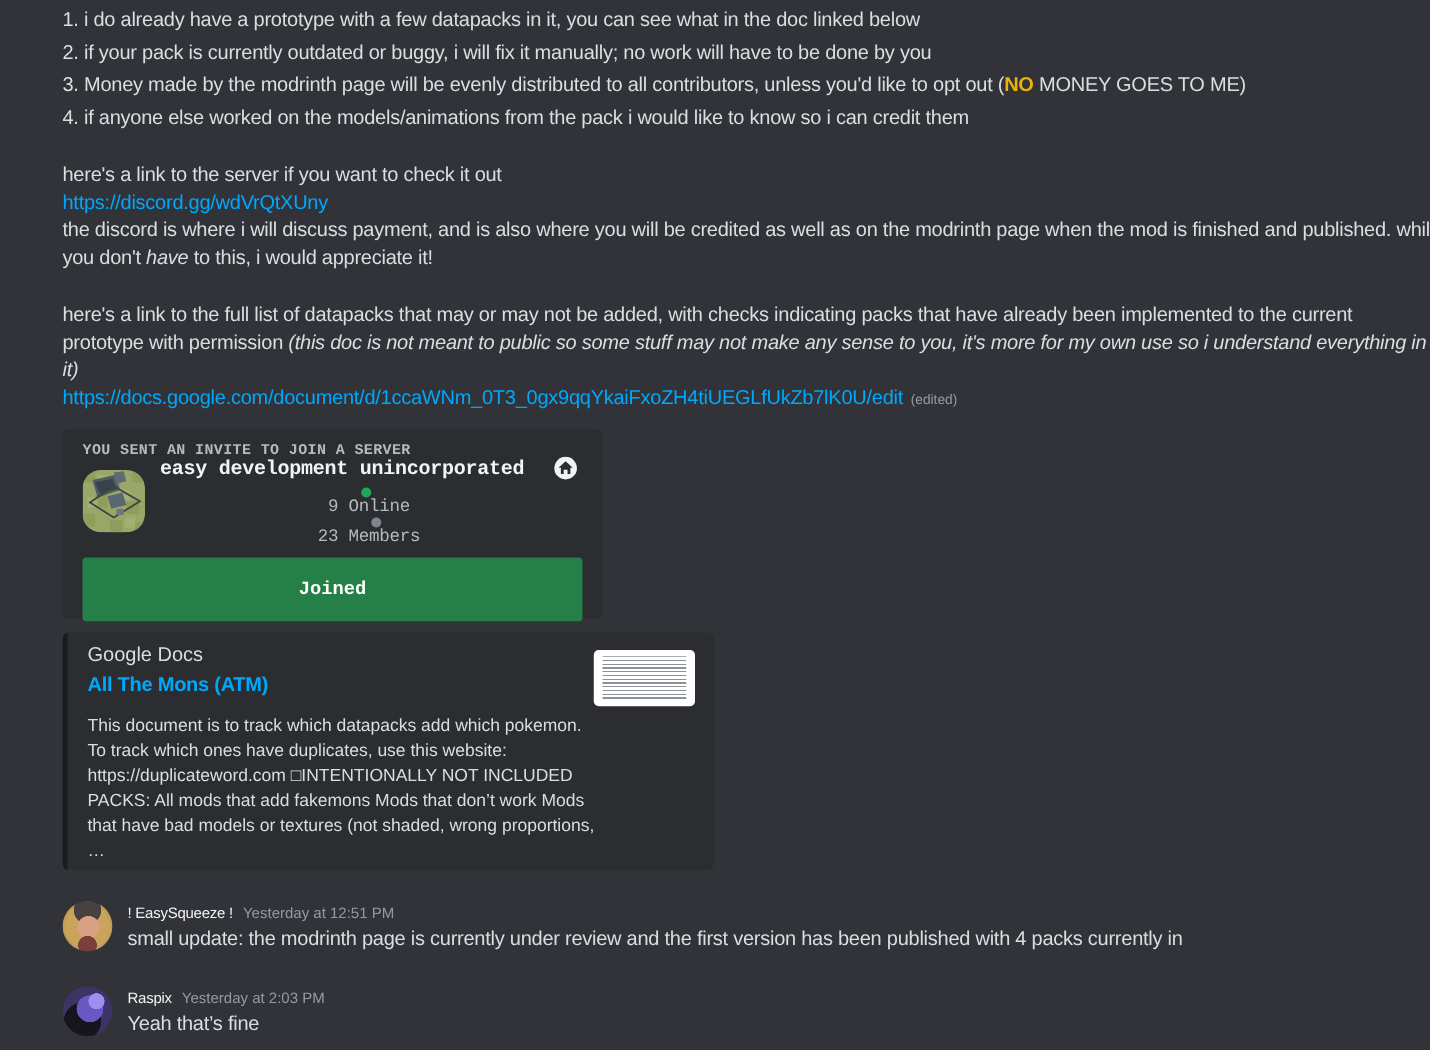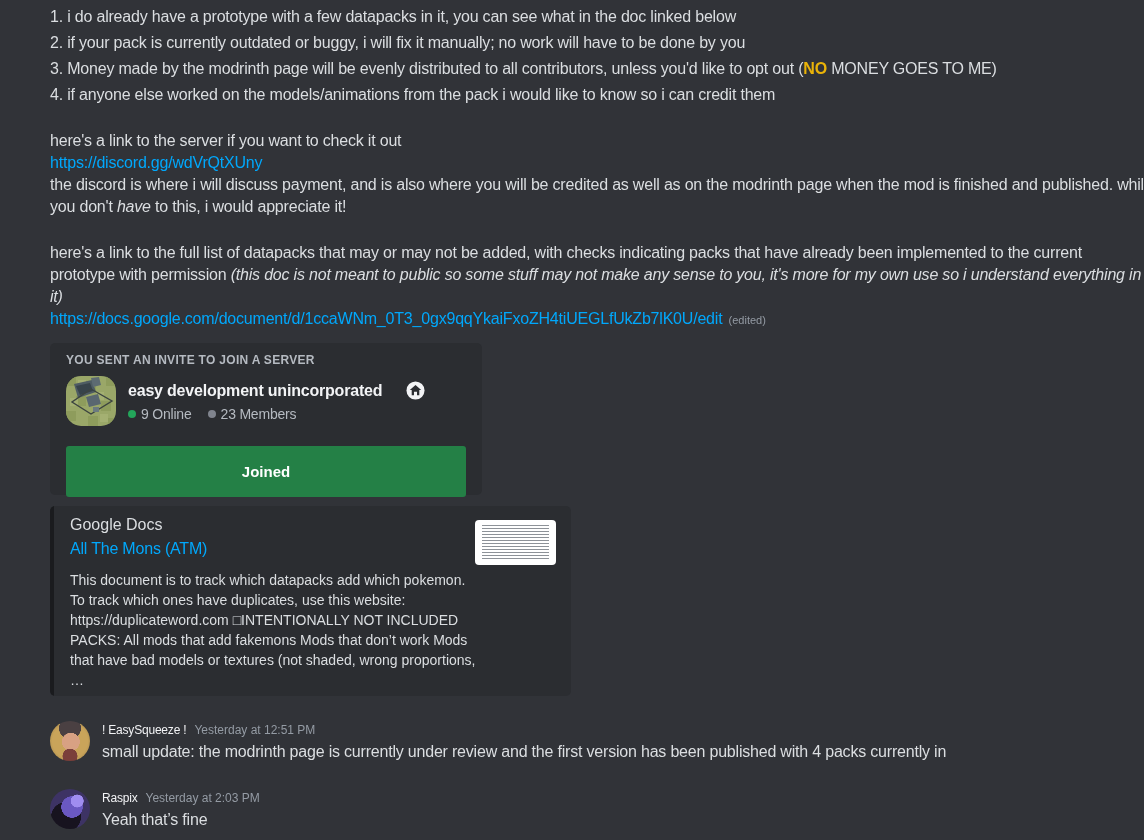--- a/index.html
+++ b/index.html
@@ -21,49 +21,50 @@
   .seg-bold  { font-weight:700; color:#eab308; }
   .seg-italic{ font-style:italic; }
   .seg-link  { color:#00a8fc; }
   .seg-muted { color:#949ba4; font-size:11px; letter-spacing:0; }
 
   
   .invite {
     margin-top:12px; width:432px; height:152px;
     background:#2b2d31; border-radius:5px;
     padding:10px 16px 11px 16px;
+    font-family:Liberation Mono, monospace;
   }
   .invite-label {
     font-size:12px; font-weight:700; color:#b5bac1;
     letter-spacing:0.3px; line-height:14px; margin-bottom:9px;
   }
   .invite-row { display:flex; align-items:center; height:50px; margin-bottom:20px; }
   .server-icon { width:50px; height:50px; border-radius:15px; overflow:hidden; flex:0 0 auto; }
   .invite-info { margin-left:12px; }
   .server-name-row { display:flex; align-items:center; gap:24px; }
   .server-name { font-weight:700; color:#f2f3f5; font-size:16px; line-height:20px; }
-  .stats-row { display:flex; align-items:center; margin-top:5px; font-size:14px; color:#b5bac1; }
+  .stats-row { display:flex; align-items:center; margin-top:5px; font-size:14px; color:#b5bac1;flex-direction:column; }
   .dot { width:8px; height:8px; border-radius:50%; margin-right:5px; }
   .dot-online { background:#23a55a; }
   .dot-members { background:#80848e; margin-left:16px; }
   .joined-btn {
     width:400px; height:51px; border:none; border-radius:3px;
     background:#248046; color:#ffffff; font-weight:700; font-size:15px;
     font-family:inherit; cursor:pointer; display:flex; align-items:center; justify-content:center;
   }
 
   
   .docs-embed {
     position:relative; margin-top:11px; width:521px; height:190px;
     background:#2b2d31; border-radius:5px;
     padding:11px 16px 0 20px; overflow:hidden;
   }
   .accent-bar { position:absolute; left:0; top:0; bottom:0; width:4px; background:#1a1b1e; border-radius:5px 0 0 5px; }
   .embed-provider { font-size:16px; color:#dbdee1; line-height:16px; letter-spacing:0; }
-  .embed-title { margin-top:5px; font-size:16px; font-weight:400; color:#00a8fc; line-height:22px; cursor:pointer; }
+  .embed-title { margin-top:5px; font-size:16px; font-weight:700; color:#00a8fc; line-height:22px; cursor:pointer; }
   .embed-desc { margin-top:10px; font-size:14px; line-height:20px; color:#dbdee1; white-space:pre; letter-spacing:0; width:400px; }
   .doc-thumb {
     position:absolute; right:15px; top:14px; width:81px; height:45px;
     background:#ffffff; border-radius:4px; padding:5px 7px;
   }
   .doc-thumb-lines { width:100%; height:100%;
     background:repeating-linear-gradient(to bottom,#8d9298 0px,#8d9298 1px,transparent 1px,transparent 3px);
   }
 
   

